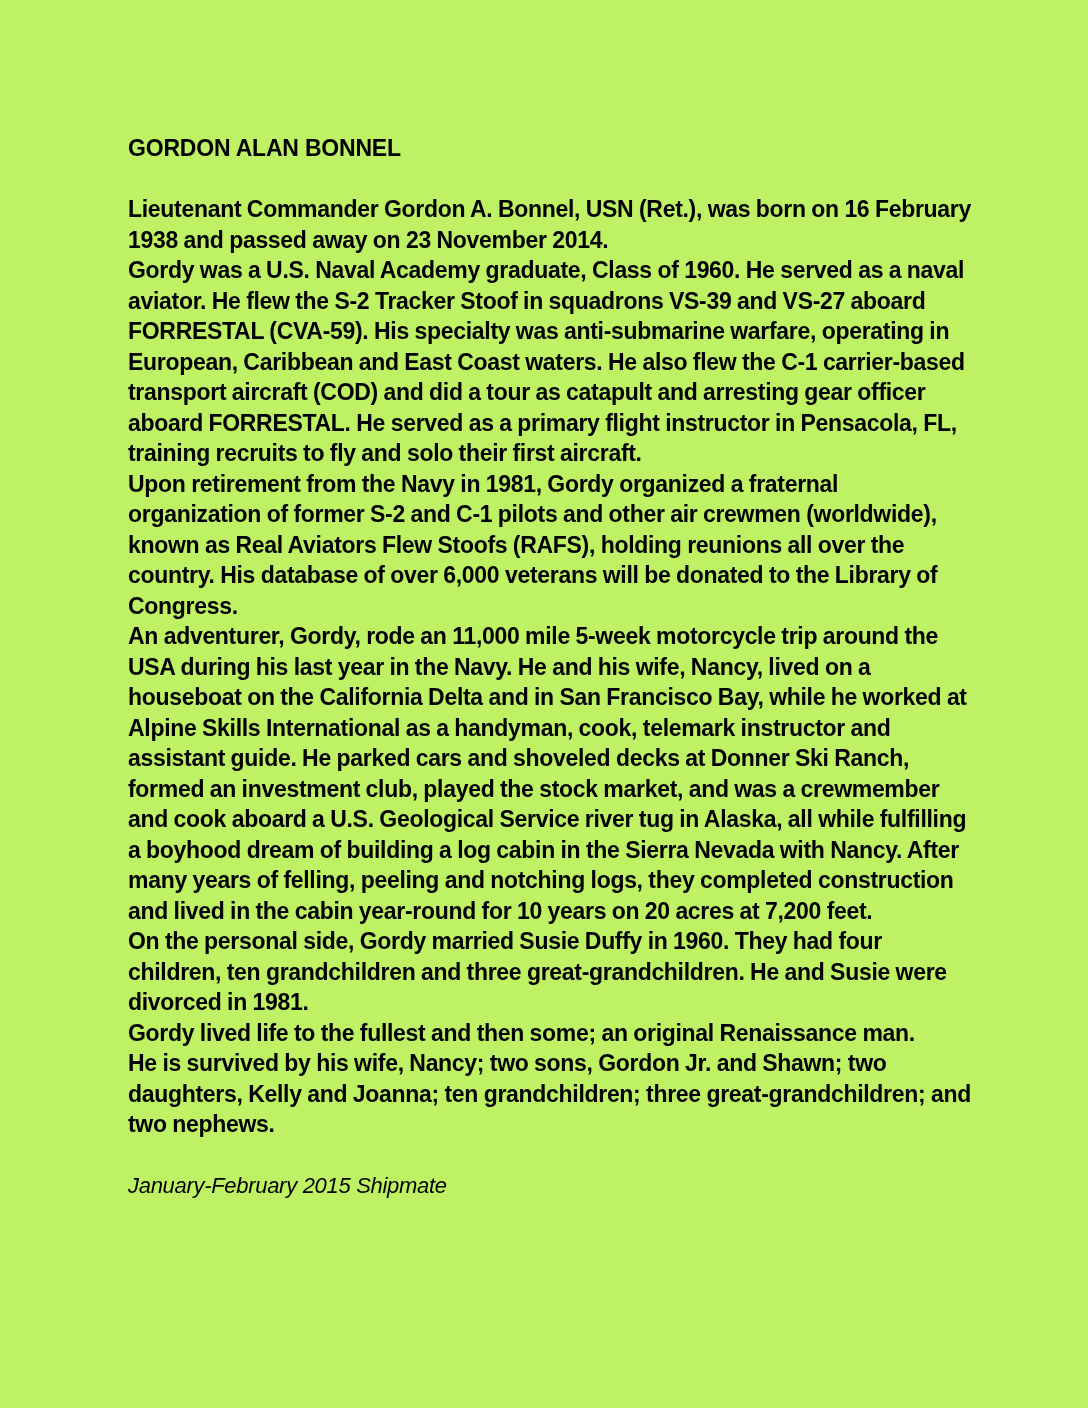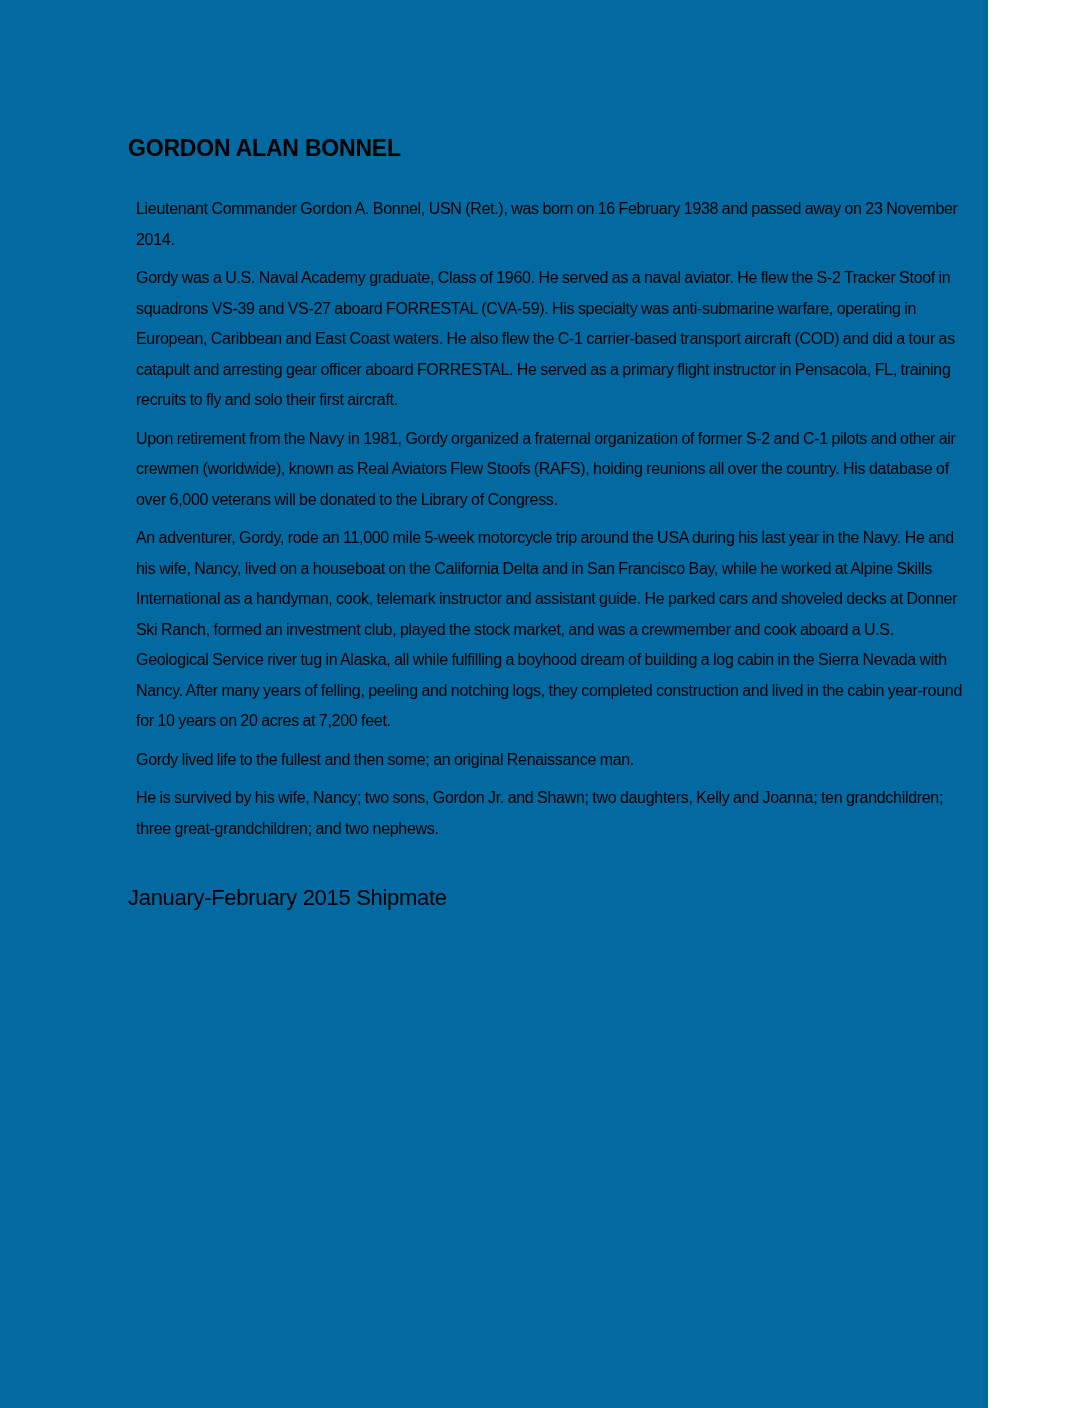--- a/index.html
+++ b/index.html
@@ -2,63 +2,66 @@
 <html><head>
 <meta charset="utf-8">
 <style>
   html, body {
     margin: 0;
     padding: 0;
     background: #ffffff;
   }
   .page {
     position: relative;
-    width: 988px;
+    width: 1088px;
     height: 1408px;
-    background: #0369a1;
+    background: #bef264;
     overflow: hidden;
     font-family: "Liberation Sans", sans-serif;
     color: #000000;
   }
   .content {
     position: absolute;
     left: 128px;
     top: 133px;
     width: 843px;
   }
   .doc-title {
     font-size: 23px;
     font-weight: bold;
     line-height: 30.5px;
     margin: 0 0 30.5px 0;
     letter-spacing: -0.2px;
   }
   .para {
-    font-size: 16px;
+    font-size: 23px;
     line-height: 30.5px;
-    margin: 8px;
+    margin: 0;
     letter-spacing: -0.3px;
     word-spacing: -0.5px;
+    font-weight: bold;
   }
   .footer-citation {
     font-size: 22px;
     line-height: 30.5px;
-    margin: 39px 0 0 0;
+    margin: 31px 0 0 0;
+    font-style: italic;
     letter-spacing: -0.3px;
   }
 </style>
 </head>
 <body>
 
 <div class="page">
   <div class="content">
     <h1 class="doc-title">GORDON ALAN BONNEL</h1>
     <div>
         <p class="para">Lieutenant Commander Gordon A. Bonnel, USN (Ret.), was born on 16 February 1938 and passed away on 23 November 2014.</p>
         <p class="para">Gordy was a U.S. Naval Academy graduate, Class of 1960. He served as a naval aviator. He flew the S-2 Tracker Stoof in squadrons VS-39 and VS-27 aboard FORRESTAL (CVA-59). His specialty was anti-submarine warfare, operating in European, Caribbean and East Coast waters. He also flew the C-1 carrier-based transport aircraft (COD) and did a tour as catapult and arresting gear officer aboard FORRESTAL. He served as a primary flight instructor in Pensacola, FL, training recruits to fly and solo their first aircraft.</p>
         <p class="para">Upon retirement from the Navy in 1981, Gordy organized a fraternal organization of former S-2 and C-1 pilots and other air crewmen (worldwide), known as Real Aviators Flew Stoofs (RAFS), holding reunions all over the country. His database of over 6,000 veterans will be donated to the Library of Congress.</p>
         <p class="para">An adventurer, Gordy, rode an 11,000 mile 5-week motorcycle trip around the USA during his last year in the Navy. He and his wife, Nancy, lived on a houseboat on the California Delta and in San Francisco Bay, while he worked at Alpine Skills International as a handyman, cook, telemark instructor and assistant guide. He parked cars and shoveled decks at Donner Ski Ranch, formed an investment club, played the stock market, and was a crewmember and cook aboard a U.S. Geological Service river tug in Alaska, all while fulfilling a boyhood dream of building a log cabin in the Sierra Nevada with Nancy. After many years of felling, peeling and notching logs, they completed construction and lived in the cabin year-round for 10 years on 20 acres at 7,200 feet.</p>
+        <p class="para">On the personal side, Gordy married Susie Duffy in 1960. They had four children, ten grandchildren and three great-grandchildren. He and Susie were divorced in 1981.</p>
         <p class="para">Gordy lived life to the fullest and then some; an original Renaissance man.</p>
         <p class="para">He is survived by his wife, Nancy; two sons, Gordon Jr. and Shawn; two daughters, Kelly and Joanna; ten grandchildren; three great-grandchildren; and two nephews.</p>
       </div>
     <p class="footer-citation">January-February 2015 Shipmate</p>
   </div>
 </div>
 
 </body></html>

